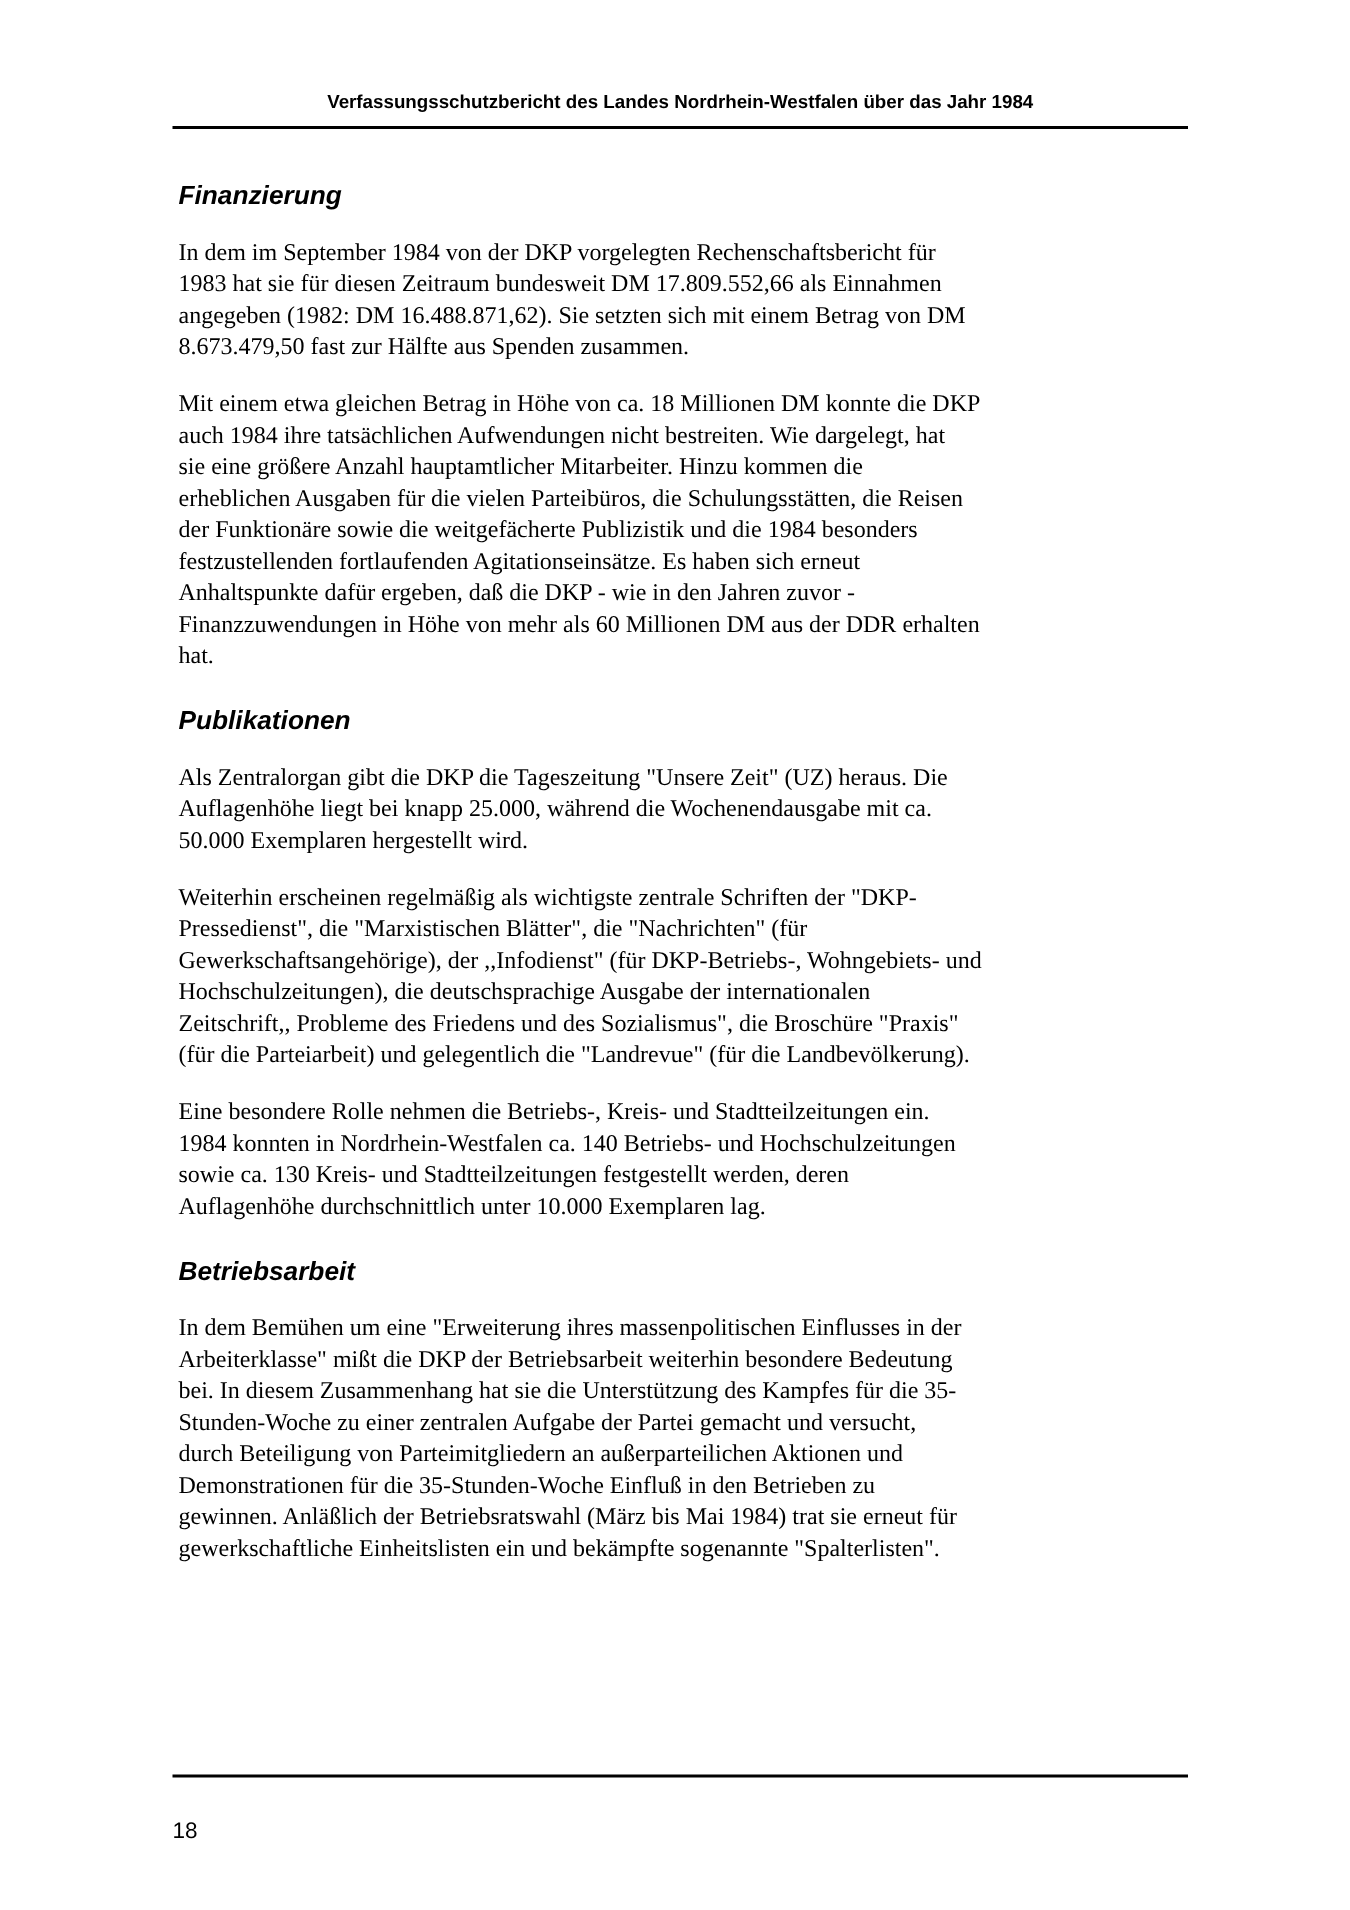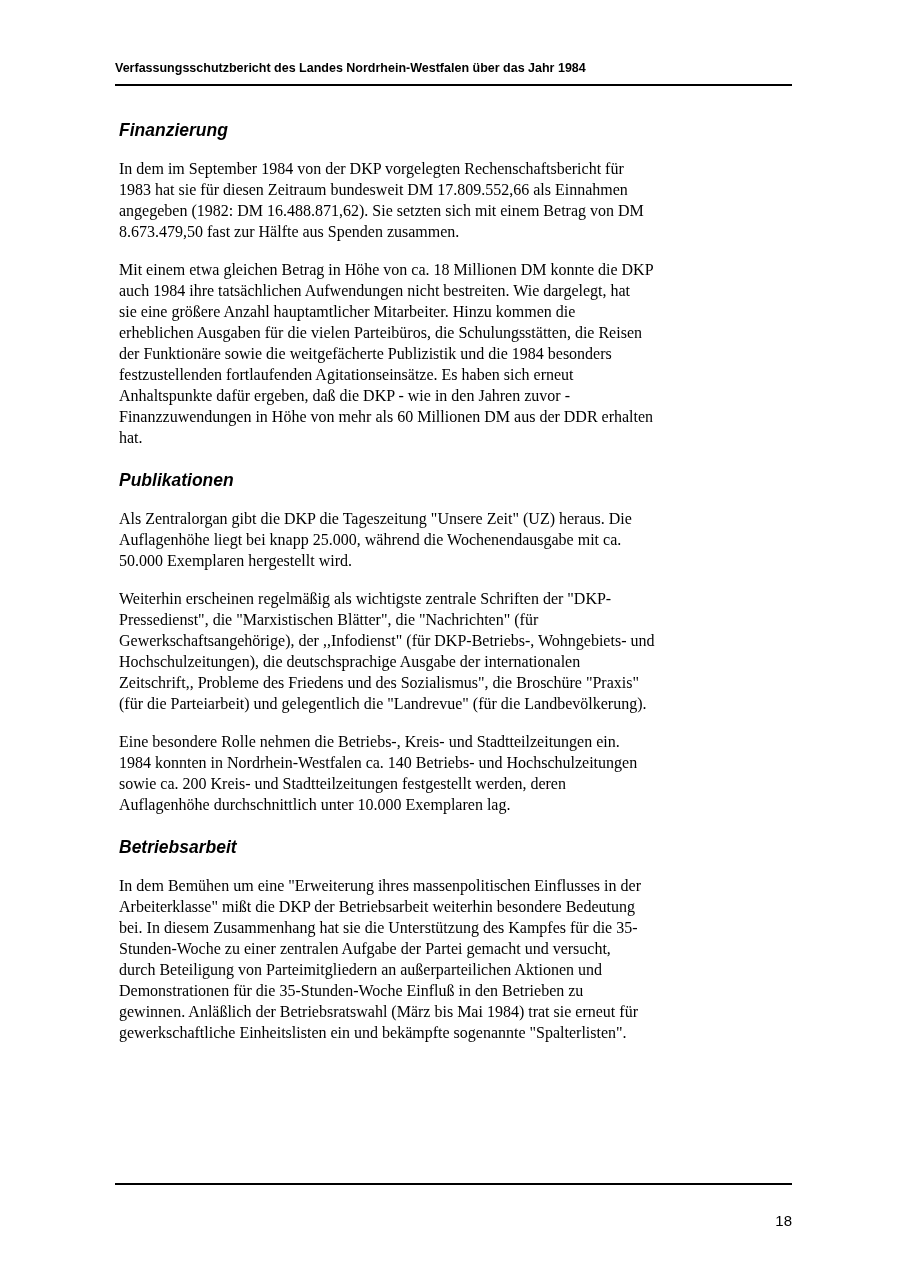--- a/index.html
+++ b/index.html
@@ -14,20 +14,21 @@
     background: #ffffff;
     color: #000000;
     font-family: "Liberation Sans", "DejaVu Sans", sans-serif;
     overflow: hidden;
   }
   .running-title {
     position: absolute;
     top: 61px;
     left: 115px;
     width: 677px;
+    text-align: center;
     font-size: 12.5px;
     font-weight: 700;
     line-height: 15px;
     white-space: nowrap;
   }
   .rule {
     position: absolute;
     left: 115px;
     width: 677px;
     height: 0;
@@ -54,21 +55,21 @@
   .para {
     margin: 17px 0 0 0;
     white-space: pre-line; 
     font-family: Liberation Serif, serif;
   }
   .page-number {
     position: absolute;
     top: 1211px;
     left: 115px;
     width: 677px;
-    text-align: right;
+    text-align: left;
     font-size: 15px;
     line-height: 19px;
   }
 </style>
 </head>
 <body>
 
 <div class="page">
 
   <div class="running-title">Verfassungsschutzbericht des Landes Nordrhein-Westfalen über das Jahr 1984</div>
@@ -96,21 +97,21 @@
 Auflagenhöhe liegt bei knapp 25.000, während die Wochenendausgabe mit ca.
 50.000 Exemplaren hergestellt wird.</p>
     <p class="para">Weiterhin erscheinen regelmäßig als wichtigste zentrale Schriften der "DKP-
 Pressedienst", die "Marxistischen Blätter", die "Nachrichten" (für
 Gewerkschaftsangehörige), der ,,Infodienst" (für DKP-Betriebs-, Wohngebiets- und
 Hochschulzeitungen), die deutschsprachige Ausgabe der internationalen
 Zeitschrift,, Probleme des Friedens und des Sozialismus", die Broschüre "Praxis"
 (für die Parteiarbeit) und gelegentlich die "Landrevue" (für die Landbevölkerung).</p>
     <p class="para">Eine besondere Rolle nehmen die Betriebs-, Kreis- und Stadtteilzeitungen ein.
 1984 konnten in Nordrhein-Westfalen ca. 140 Betriebs- und Hochschulzeitungen
-sowie ca. 200 Kreis- und Stadtteilzeitungen festgestellt werden, deren
+sowie ca. 130 Kreis- und Stadtteilzeitungen festgestellt werden, deren
 Auflagenhöhe durchschnittlich unter 10.000 Exemplaren lag.</p>
 
     <h2 class="section-heading">Betriebsarbeit</h2>
     <p class="para">In dem Bemühen um eine "Erweiterung ihres massenpolitischen Einflusses in der
 Arbeiterklasse" mißt die DKP der Betriebsarbeit weiterhin besondere Bedeutung
 bei. In diesem Zusammenhang hat sie die Unterstützung des Kampfes für die 35-
 Stunden-Woche zu einer zentralen Aufgabe der Partei gemacht und versucht,
 durch Beteiligung von Parteimitgliedern an außerparteilichen Aktionen und
 Demonstrationen für die 35-Stunden-Woche Einfluß in den Betrieben zu
 gewinnen. Anläßlich der Betriebsratswahl (März bis Mai 1984) trat sie erneut für

